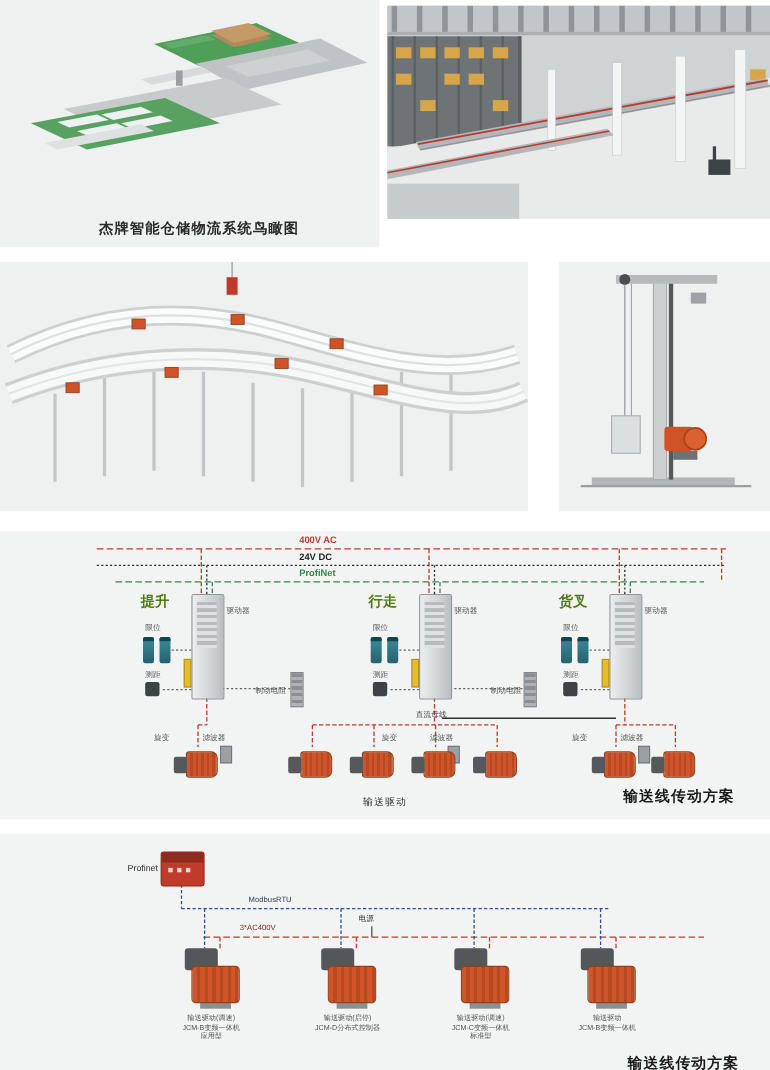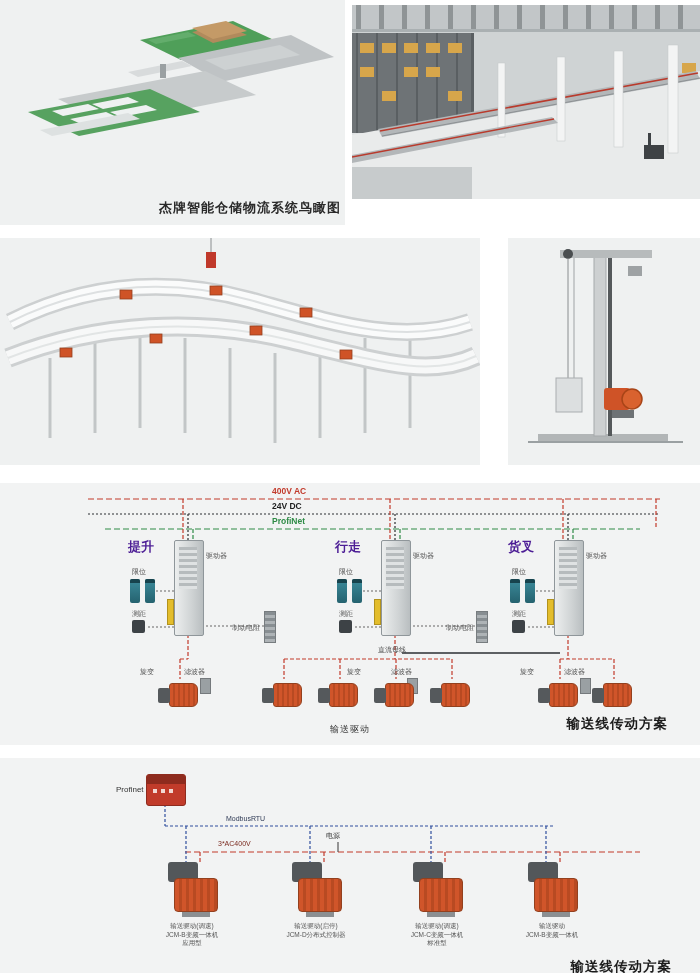--- a/index.html
+++ b/index.html
@@ -4,35 +4,35 @@
 <style>
   html,body{margin:0;padding:0;}
   body{
     width:700px;height:973px;background:#ffffff;position:relative;
     font-family:"Liberation Sans","DejaVu Sans",sans-serif;color:#222;
     overflow:hidden;
   }
   .panel{position:absolute;overflow:hidden;}
   .photo{background:#eff1f1;}
   .caption{
-    position:absolute;left:90px;right:4px;top:199px;text-align:right;
+    position:absolute;left:90px;right:4px;top:199px;text-align:left;
     font-size:13px;font-weight:700;color:#2a2a2a;letter-spacing:1px;white-space:nowrap;
   }
   .d-title{position:absolute;font-size:13.5px;font-weight:700;color:#1b1b1b;letter-spacing:1px;white-space:nowrap;}
   .sl{position:absolute;font-size:7px;line-height:8px;color:#555;white-space:nowrap;}
   .wires{position:absolute;left:0;top:0;pointer-events:none;}
 
   
   #d-stacker{left:0;top:483px;width:700px;height:262px;background:#f2f3f3;}
   .bus-l{position:absolute;left:272px;font-size:8.5px;font-weight:600;line-height:10px;}
   #bl-ac{top:3px;color:#c23a2b;}
   #bl-dc{top:18px;color:#1e1e1e;}
   #bl-net{top:33px;color:#2e8b46;}
   .group{position:absolute;top:55px;width:120px;height:170px;}
-  .g-name{position:absolute;left:0;top:0;font-size:13px;font-weight:700;color:#4c1d95;}
+  .g-name{position:absolute;left:0;top:0;font-size:13px;font-weight:700;color:#4d7c0f;}
   .lim-l{left:4px;top:30px;}
   .limit{position:absolute;width:10px;height:24px;border-radius:2px;
     background:linear-gradient(180deg,#3c8b9b 0%,#25626f 100%);}
   .limit::before{content:"";position:absolute;top:0;left:0;right:0;height:4px;background:#17434d;border-radius:2px 2px 0 0;}
   .lb1{left:2px;top:41px;}.lb2{left:17px;top:41px;}
   .rng-l{left:4px;top:72px;}
   .range{position:absolute;left:4px;top:82px;width:13px;height:13px;background:#3d4246;border-radius:2px;}
   .drive{position:absolute;left:46px;top:2px;width:28px;height:94px;border-radius:2px;
     background:linear-gradient(90deg,#eceeee 0%,#cfd3d4 60%,#b9bec0 100%);border:1px solid #8f969a;}
   .drive::before{content:"";position:absolute;left:4px;top:6px;width:18px;height:42px;

